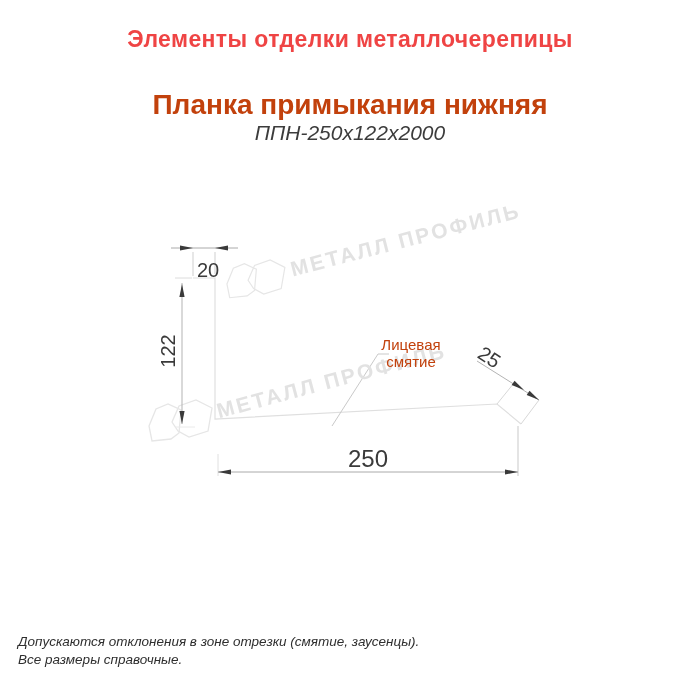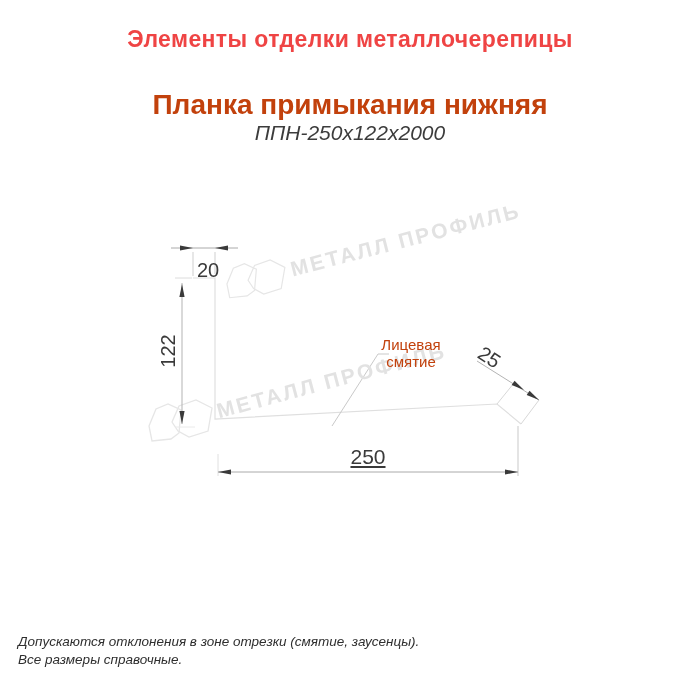--- a/index.html
+++ b/index.html
@@ -11,21 +11,21 @@
   }
   .abs{position:absolute;}
   .center-text{width:700px;text-align:center;left:0;}
   .page-title{top:26px;font-size:23px;font-weight:bold;letter-spacing:.4px;color:#ef4444;}
   .product-name{top:89px;font-size:28px;font-weight:bold;color:#c2410c;}
   .product-code{top:121px;font-size:21px;font-weight:normal;color:#3c3c3c;font-style:italic;}
   svg.drawing{left:0;top:0;width:700px;height:700px;}
   .dim-label{font-size:20px;color:#3a3a3a;text-align:center;white-space:nowrap;}
   .dim-20{left:194px;top:227px;width:28px;margin-top:32px;}
   .dim-122{left:146px;top:340px;width:44px;height:22px;transform:rotate(-90deg);transform-origin:center;}
-  .dim-250{left:340px;top:445px;width:56px;font-size:21px;text-decoration:underline;}
+  .dim-250{left:340px;top:445px;width:56px;font-size:24px;}
   .dim-25{left:472px;top:346px;width:34px;transform:rotate(33deg);transform-origin:center;}
   .face-label{left:377px;top:336px;width:68px;font-size:15px;line-height:17px;text-align:center;color:#c2410c;}
   .watermark{
     font-size:21px;font-weight:bold;letter-spacing:2.5px;white-space:nowrap;
     color:#e2e2e2;transform-origin:0 0;user-select:none;
   }
   .wm-1{left:288px;top:258px;transform:rotate(-14.5deg);}
   .wm-2{left:214px;top:400px;transform:rotate(-15deg);}
   .footer-note{left:18px;font-size:13.5px;color:#2e2e2e;font-style:italic;}
   .note-1{top:652px;}

